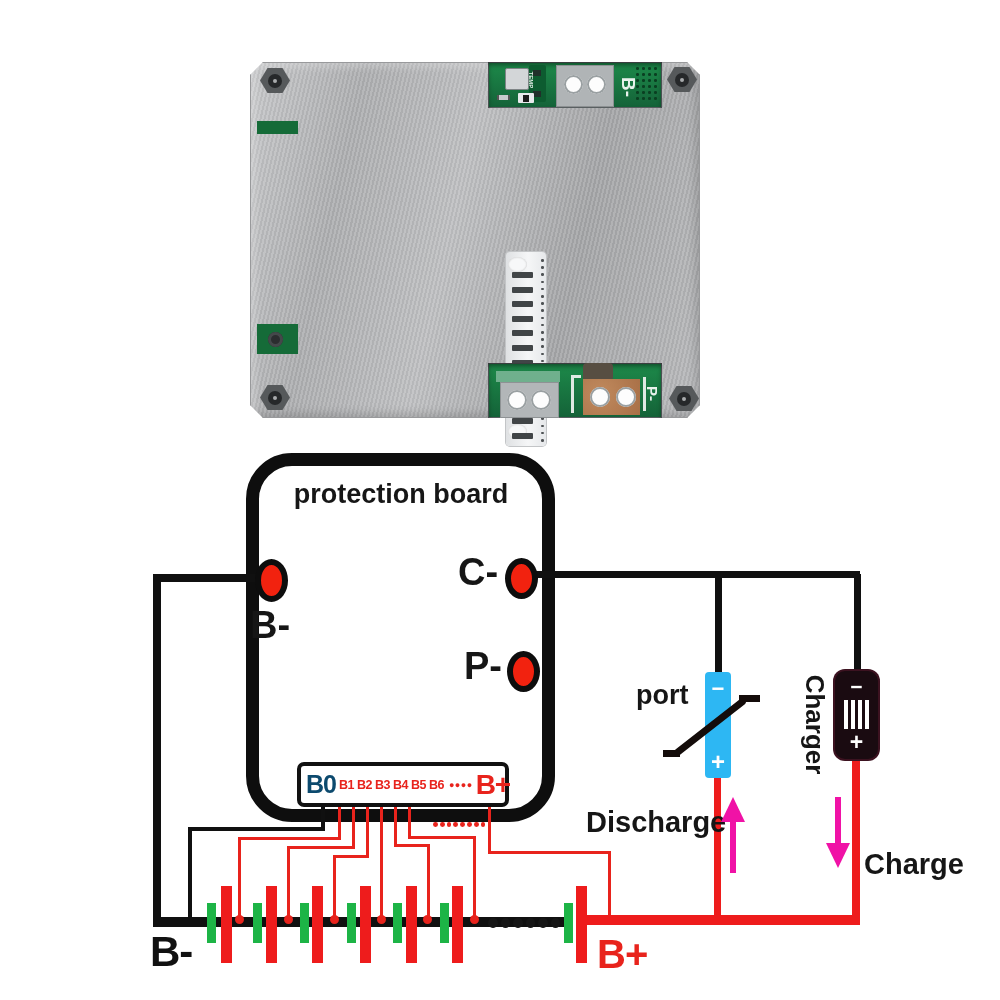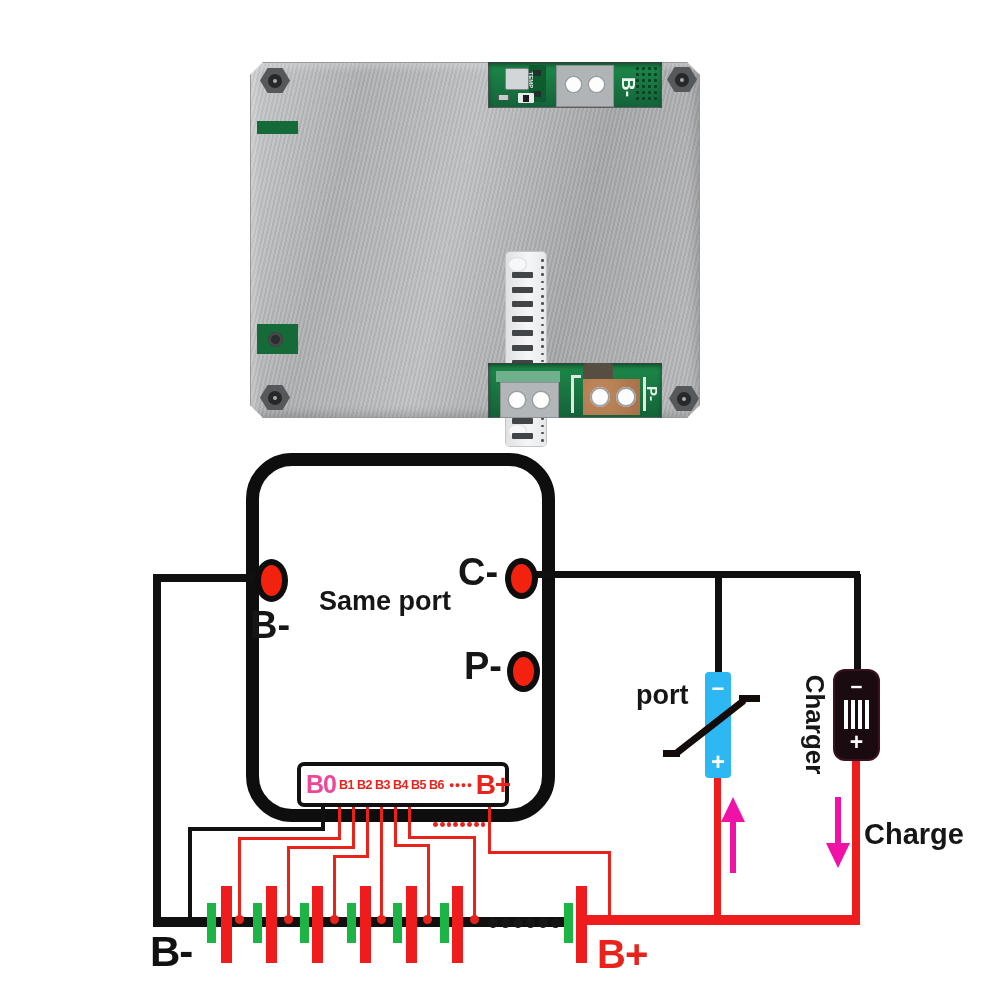--- a/index.html
+++ b/index.html
@@ -34,21 +34,21 @@
   .term-oval{box-sizing:border-box;border:6px solid #0d0d0d;border-radius:50%;background:#f2220f;}
   .wire{position:absolute;background:#101010;}
   .rwire{position:absolute;background:#e8231c;}
   .rthick{position:absolute;background:#ee1c1c;}
   .jdot{position:absolute;width:9px;height:9px;border-radius:50%;background:#e8231c;}
   .bdot{position:absolute;border-radius:50%;background:#161616;}
   .rdot{position:absolute;border-radius:50%;background:#e8231c;}
   .cellbar{position:absolute;}
   #strip{left:297px;top:762px;width:212px;height:45px;box-sizing:border-box;border:4px solid #111;
     border-radius:7px;background:#fff;display:flex;align-items:center;padding:0 5px;gap:3px;}
-  #strip .b0{font-size:25px;font-weight:600;color:#ec4899;letter-spacing:-1px;}
+  #strip .b0{font-size:25px;font-weight:600;color:#0c4a6e;letter-spacing:-1px;}
   #strip .cl{font-size:12.5px;font-weight:700;color:#e8231c;letter-spacing:-.5px;}
   #strip .sdots{font-size:9px;color:#e8231c;letter-spacing:.5px;margin-left:2px;}
   #strip .bp{margin-left:auto;font-size:28px;font-weight:700;color:#e8231c;letter-spacing:-1px;}
   
   #load-body{left:705px;top:672px;width:26px;height:106px;background:#2db7f3;border-radius:4px;}
   #charger-body{left:835px;top:671px;width:43px;height:88px;background:#1a0b11;border-radius:10px;
      box-shadow:0 0 0 2px #3c1220;display:flex;flex-direction:column;align-items:center;justify-content:space-between;padding:5px 0;box-sizing:border-box;}
   .wsym{color:#fff;font-weight:700;line-height:1;}
   .grille{display:flex;gap:3.5px;}
   .grille i{display:block;width:3.5px;height:29px;background:#fff;}
@@ -187,23 +187,23 @@
       <b></b>
     </div>
   <div class="abs screw" style="left:669px;top:385px;">
       <i></i>
       <b></b>
     </div>
 
   <div class="abs" id="bms-box"></div>
 
   <div class="abs dia-text" style="left:256px;top:477px;width:290px;text-align:center;font-size:27px;line-height:34px;">
+    <div>protection board</div>
   </div>
   <div class="abs dia-text" style="left:280px;top:586px;width:210px;text-align:center;font-size:27px;line-height:30px;">
-    <div>Same port</div>
   </div>
 
   <div class="wire" style="left:157px;top:574px;width:105px;height:8px;"></div>
   <div class="wire" style="left:153px;top:574px;width:8px;height:353px;"></div>
   <div class="wire" style="left:153px;top:917px;width:412px;height:10px;"></div>
   <div class="wire" style="left:532px;top:571px;width:328px;height:7px;"></div>
   <div class="wire" style="left:715px;top:574px;width:7px;height:100px;"></div>
   <div class="wire" style="left:854px;top:574px;width:7px;height:100px;"></div>
   <div id="b0-wire">
       <div class="wire" style="left: 321px; top: 777px; width: 4px; height: 53px;"></div>
@@ -308,21 +308,22 @@
     <div class="wsym" style="font-size:21px;">−</div>
     <div class="grille">
         <i></i>
         <i></i>
         <i></i>
         <i></i>
       </div>
     <div class="wsym" style="font-size:23px;">+</div>
   </div>
 
-  <div class="abs dia-text" style="left:864px;top:818px;font-size:29px;">Charge</div>
+  <div class="abs dia-text" style="left:586px;top:806px;font-size:29px;">Discharge</div>
+  <div class="abs dia-text" style="left:864px;top:848px;font-size:29px;">Charge</div>
   <div class="tri-up" style="left:721px;top:797px;"></div>
   <div class="arrow-shaft" style="left:730px;top:819px;width:6px;height:54px;"></div>
   <div class="arrow-shaft" style="left:835px;top:797px;width:6px;height:49px;"></div>
   <div class="tri-down" style="left:826px;top:843px;"></div>
 
   <div class="abs biglabel" style="left:150px;top:928px;font-size:42px;color:#111;">B-</div>
   <div class="abs biglabel" style="left:597px;top:932px;font-size:40px;color:#e8231c;">B+</div>
 </div>
 
 </body></html>

